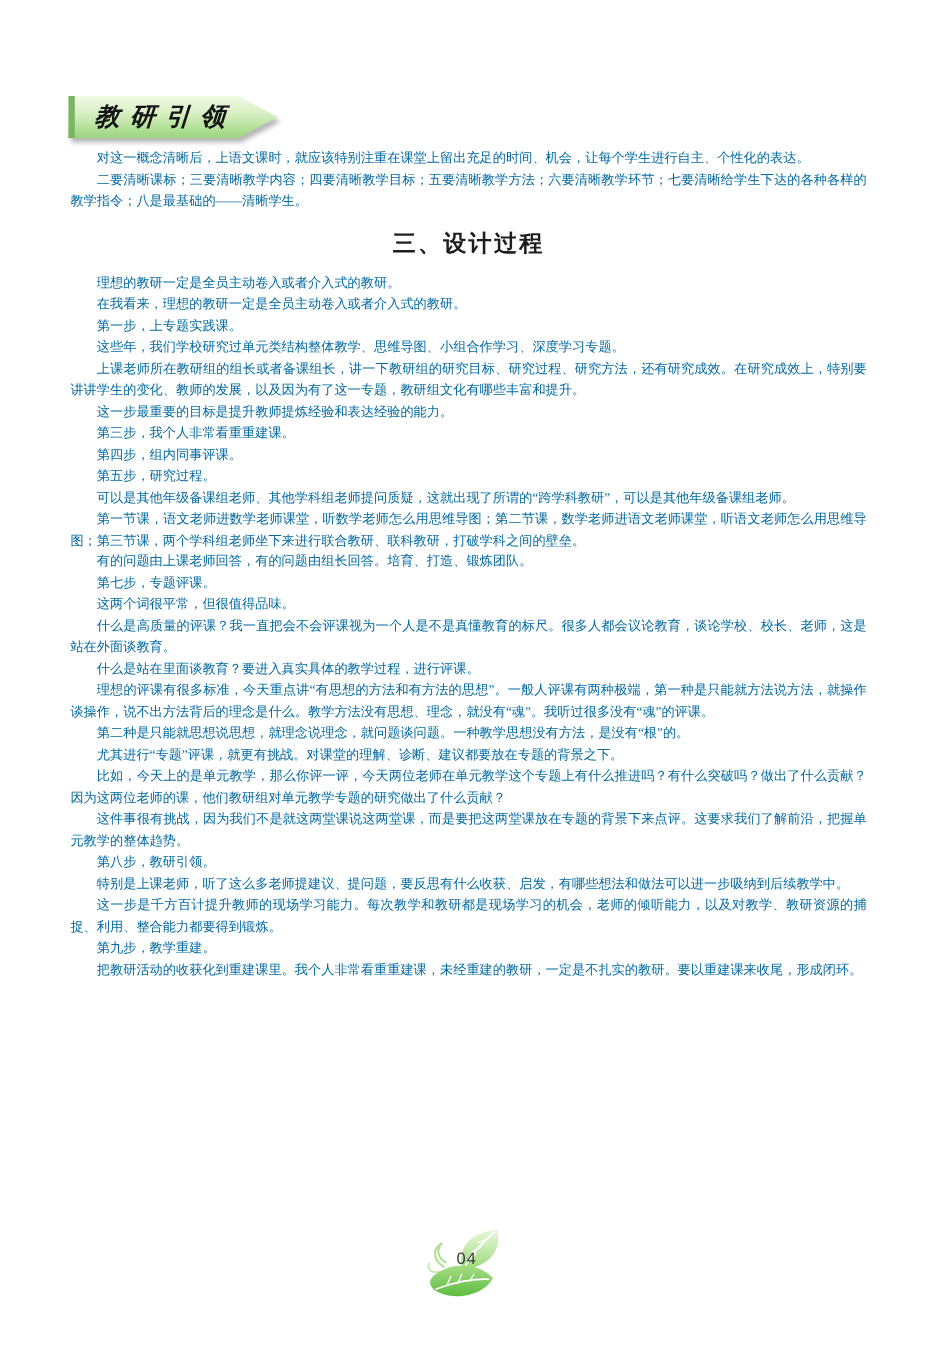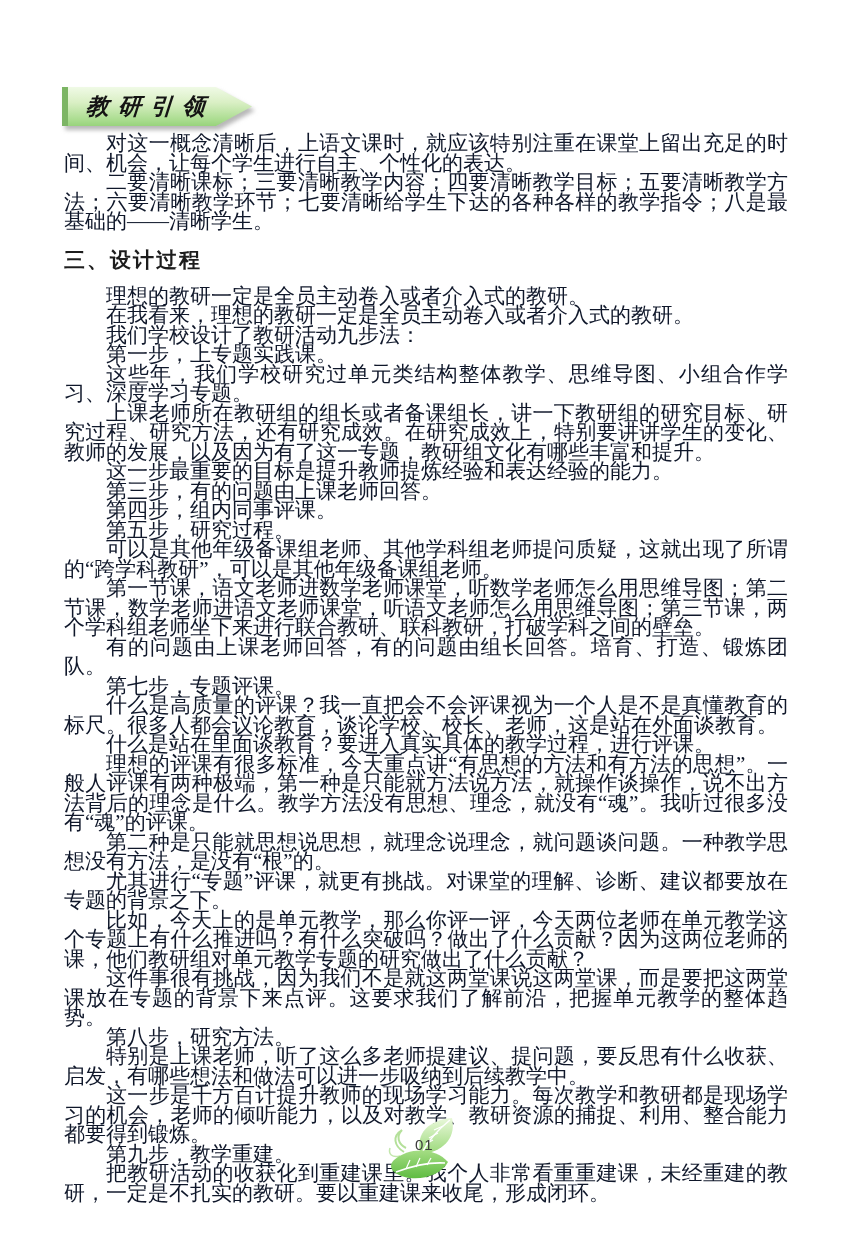--- a/index.html
+++ b/index.html
@@ -39,28 +39,28 @@
   }
 
   
   .content {
     position:absolute; left:64px; top:134px; width:724px;
     text-align:justify;
   }
   .content p {
     margin:0;
     text-indent:2em;
-    font-size:21px;
+    font-size:12px;
     line-height:19.5px;
-    color:#0f172a;
+    color:#0369a1;
     word-break:break-all;
   }
   .section-title {
     margin:14px 0 13px 0;
-    text-align:left;
+    text-align:center;
     font-size:21px;
     font-weight:bold;
     letter-spacing:2px;
     color:#1d1d1d;
     font-family:Liberation Sans, sans-serif;
   }
 
   
   .footer {
     position:absolute; left:50%; top:1116px;
@@ -87,40 +87,40 @@
   </div>
 
   <div class="content">
     <p>对这一概念清晰后，上语文课时，就应该特别注重在课堂上留出充足的时间、机会，让每个学生进行自主、个性化的表达。</p>
     <p>二要清晰课标；三要清晰教学内容；四要清晰教学目标；五要清晰教学方法；六要清晰教学环节；七要清晰给学生下达的各种各样的教学指令；八是最基础的——清晰学生。</p>
 
     <h2 class="section-title">三、设计过程</h2>
 
     <p>理想的教研一定是全员主动卷入或者介入式的教研。</p>
     <p>在我看来，理想的教研一定是全员主动卷入或者介入式的教研。</p>
-    <p>我们学校设计了教研活动九步法：</p>
     <p>第一步，上专题实践课。</p>
     <p>这些年，我们学校研究过单元类结构整体教学、思维导图、小组合作学习、深度学习专题。</p>
     <p>上课老师所在教研组的组长或者备课组长，讲一下教研组的研究目标、研究过程、研究方法，还有研究成效。在研究成效上，特别要讲讲学生的变化、教师的发展，以及因为有了这一专题，教研组文化有哪些丰富和提升。</p>
     <p>这一步最重要的目标是提升教师提炼经验和表达经验的能力。</p>
-    <p>第三步，有的问题由上课老师回答。</p>
+    <p>第三步，我个人非常看重重建课。</p>
     <p>第四步，组内同事评课。</p>
     <p>第五步，研究过程。</p>
     <p>可以是其他年级备课组老师、其他学科组老师提问质疑，这就出现了所谓的“跨学科教研”，可以是其他年级备课组老师。</p>
     <p>第一节课，语文老师进数学老师课堂，听数学老师怎么用思维导图；第二节课，数学老师进语文老师课堂，听语文老师怎么用思维导图；第三节课，两个学科组老师坐下来进行联合教研、联科教研，打破学科之间的壁垒。</p>
     <p>有的问题由上课老师回答，有的问题由组长回答。培育、打造、锻炼团队。</p>
     <p>第七步，专题评课。</p>
+    <p>这两个词很平常，但很值得品味。</p>
     <p>什么是高质量的评课？我一直把会不会评课视为一个人是不是真懂教育的标尺。很多人都会议论教育，谈论学校、校长、老师，这是站在外面谈教育。</p>
     <p>什么是站在里面谈教育？要进入真实具体的教学过程，进行评课。</p>
     <p>理想的评课有很多标准，今天重点讲“有思想的方法和有方法的思想”。一般人评课有两种极端，第一种是只能就方法说方法，就操作谈操作，说不出方法背后的理念是什么。教学方法没有思想、理念，就没有“魂”。我听过很多没有“魂”的评课。</p>
     <p>第二种是只能就思想说思想，就理念说理念，就问题谈问题。一种教学思想没有方法，是没有“根”的。</p>
     <p>尤其进行“专题”评课，就更有挑战。对课堂的理解、诊断、建议都要放在专题的背景之下。</p>
     <p>比如，今天上的是单元教学，那么你评一评，今天两位老师在单元教学这个专题上有什么推进吗？有什么突破吗？做出了什么贡献？因为这两位老师的课，他们教研组对单元教学专题的研究做出了什么贡献？</p>
     <p>这件事很有挑战，因为我们不是就这两堂课说这两堂课，而是要把这两堂课放在专题的背景下来点评。这要求我们了解前沿，把握单元教学的整体趋势。</p>
-    <p>第八步，研究方法。</p>
+    <p>第八步，教研引领。</p>
     <p>特别是上课老师，听了这么多老师提建议、提问题，要反思有什么收获、启发，有哪些想法和做法可以进一步吸纳到后续教学中。</p>
     <p>这一步是千方百计提升教师的现场学习能力。每次教学和教研都是现场学习的机会，老师的倾听能力，以及对教学、教研资源的捕捉、利用、整合能力都要得到锻炼。</p>
     <p>第九步，教学重建。</p>
     <p>把教研活动的收获化到重建课里。我个人非常看重重建课，未经重建的教研，一定是不扎实的教研。要以重建课来收尾，形成闭环。</p>
   </div>
 
   <div class="footer">
     <svg class="leaf-svg" width="86" height="72" viewBox="0 0 86 72">
       <defs>
         <linearGradient id="leafLight" x1="0" y1="0" x2="0" y2="1">
@@ -137,16 +137,16 @@
       <path d="M18,40 C10,42 6,38 8,32" fill="none" stroke="#c3e7ad" stroke-width="1.5"></path>
 
       <path d="M38,36 C34,18 46,4 70,2 C74,20 64,34 42,38 Z" fill="url(#leafLight)"></path>
       <path d="M68,4 C58,12 48,22 41,35" fill="none" stroke="#ffffff" stroke-width="1.6"></path>
       <path d="M61,10 L52,14 M56,17 L47,22 M51,24 L44,28" stroke="#ffffff" stroke-width="1.2"></path>
 
       <path d="M12,44 C28,30 54,32 66,46 C58,62 28,68 12,56 C8,52 8,48 12,44 Z" fill="url(#leafDark)"></path>
       <path d="M14,56 C30,50 48,46 63,47" fill="none" stroke="#ffffff" stroke-width="1.6"></path>
       <path d="M24,53 L28,44 M34,51 L38,42 M45,49 L49,42" stroke="#ffffff" stroke-width="1.2"></path>
     </svg>
-    <span class="page-number">01</span>
+    <span class="page-number">04</span>
   </div>
 
 </div>
 
 </body></html>

